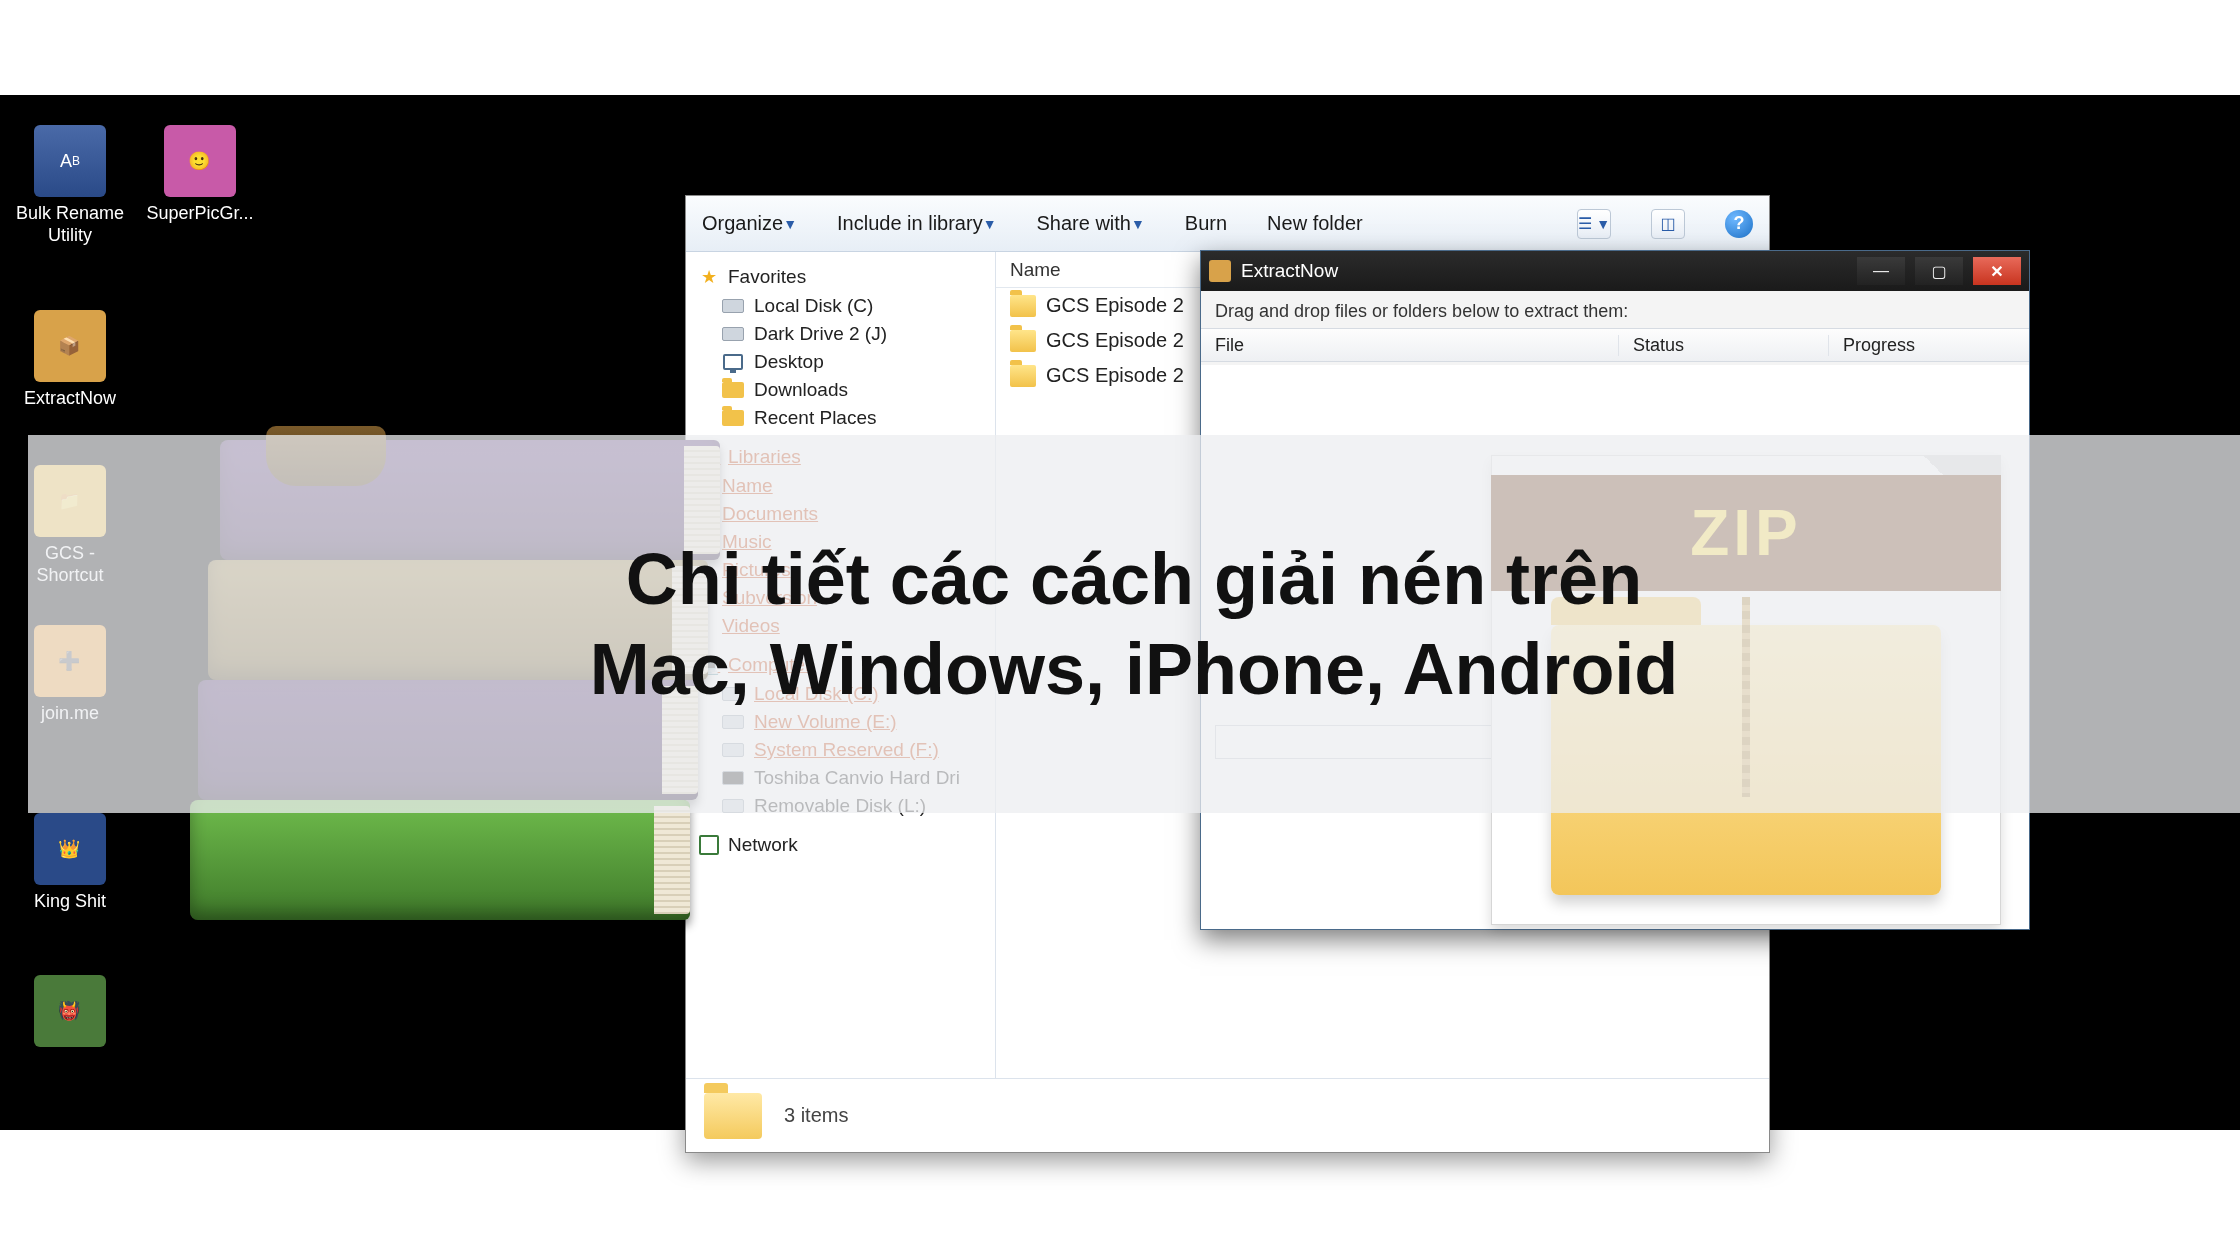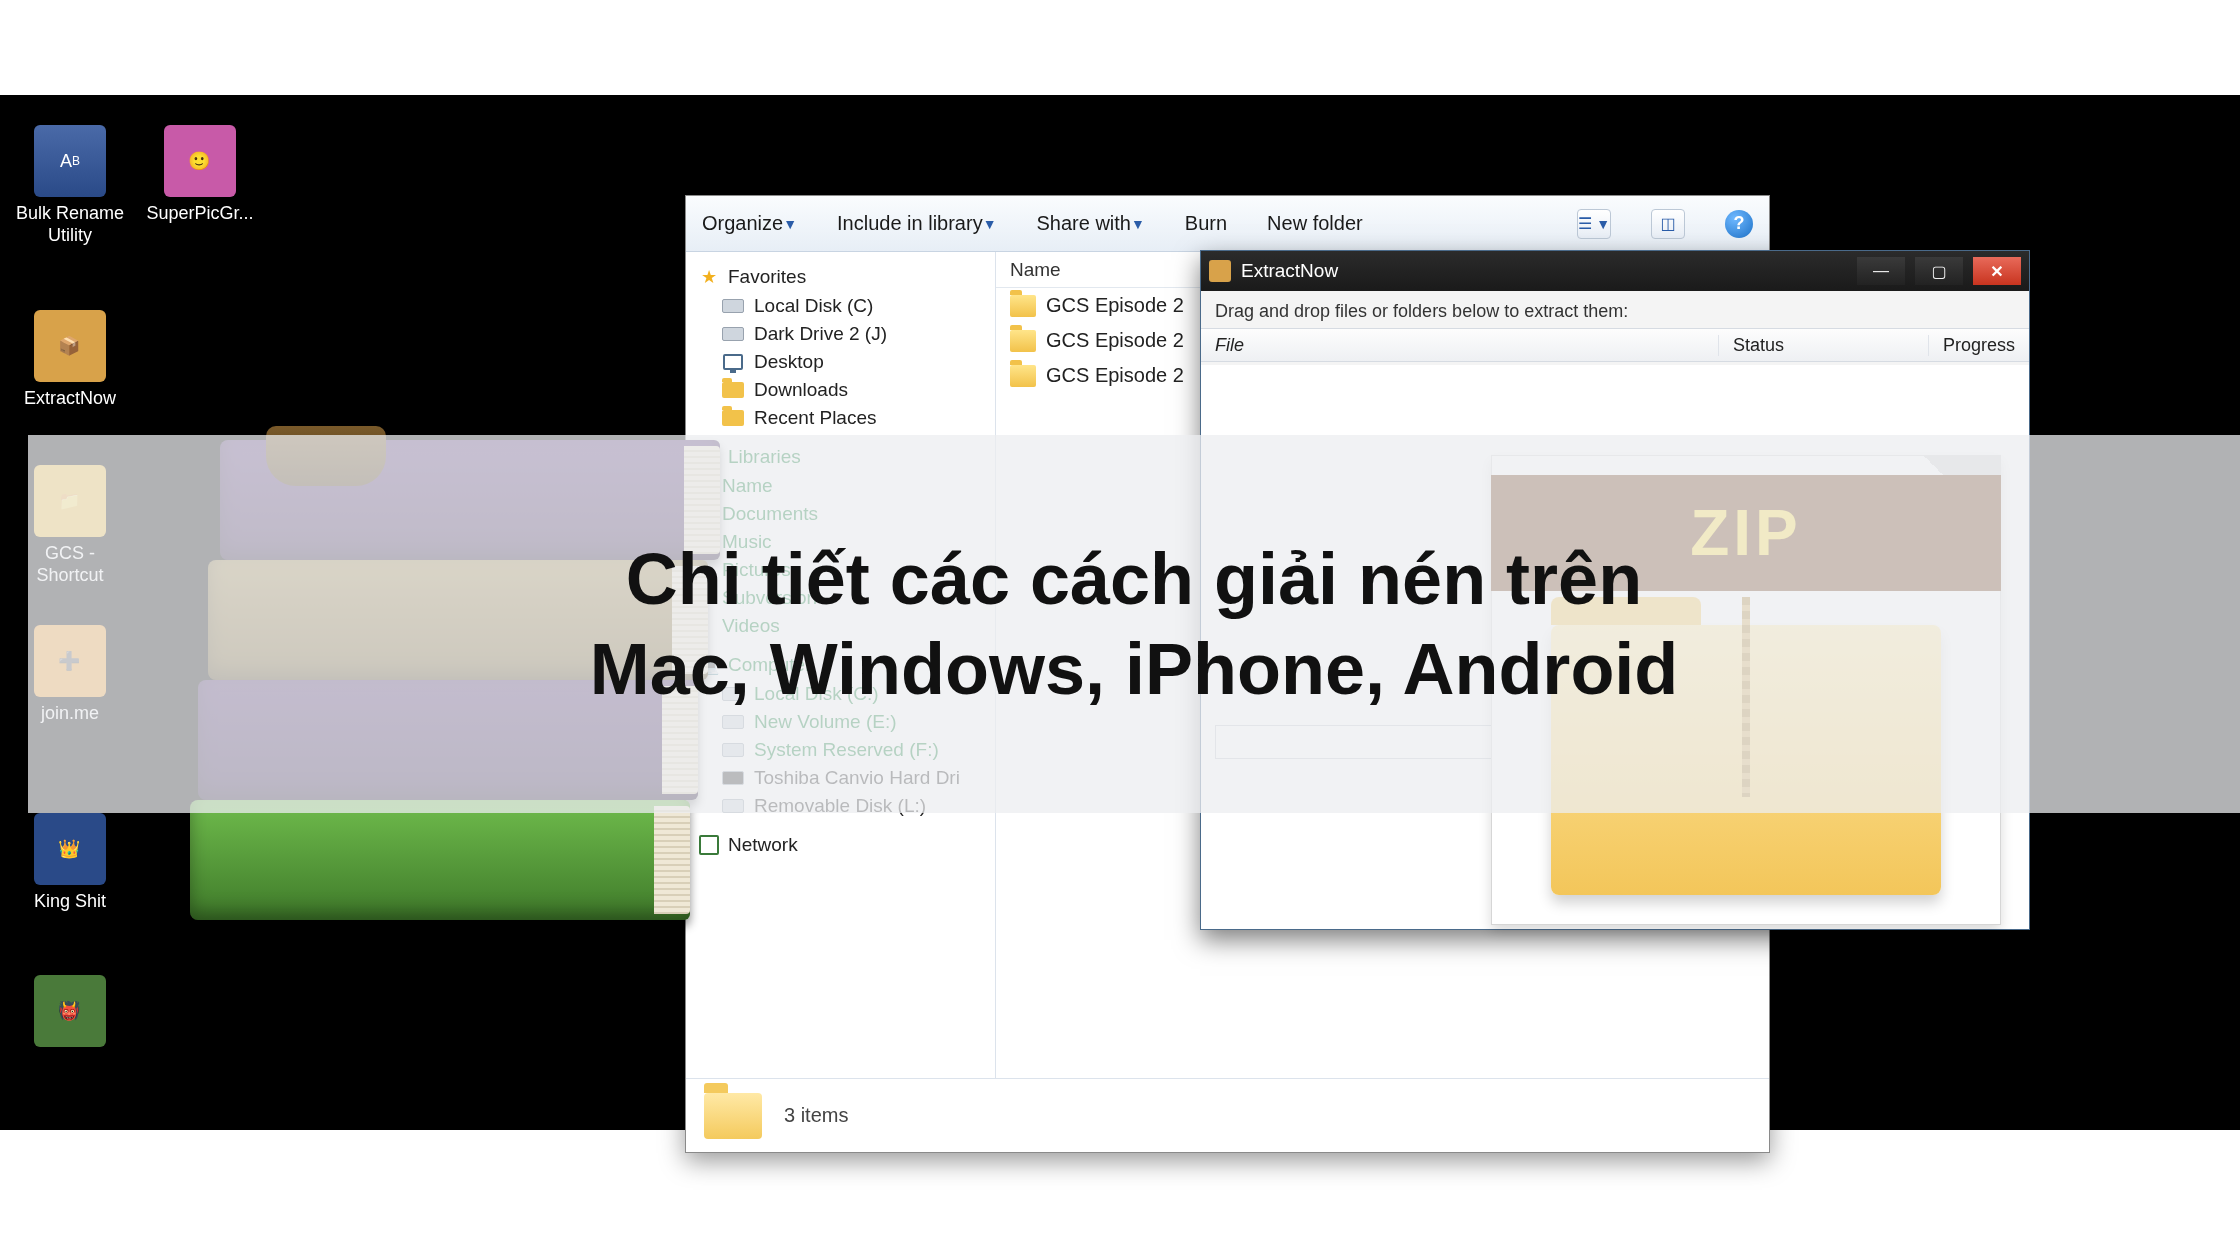--- a/index.html
+++ b/index.html
@@ -34,21 +34,21 @@
 .explorer .toolbar .spacer { flex: 1; }
 .explorer .toolbar .ibtn { width: 34px; height: 30px; border: 1px solid #bcc8d6; border-radius: 4px; background: linear-gradient(180deg,#fff,#e8eef6); display: flex; align-items: center; justify-content: center; cursor: pointer; font-size: 16px; color: #2a5ca8; }
 .explorer .toolbar .help { width: 28px; height: 28px; border-radius: 50%; background: radial-gradient(circle at 35% 30%, #6fb8ff, #1d72c8); color: #fff; display: flex; align-items: center; justify-content: center; font-weight: bold; font-size: 18px; cursor: pointer; }
 
 .explorer .body { position: absolute; top: 56px; left: 0; right: 0; bottom: 74px; display: flex; }
 .explorer .nav { width: 310px; border-right: 1px solid #dce3ec; padding: 10px 6px; font-size: 19px; color: #222; overflow: hidden; }
 .explorer .nav .grp { margin-bottom: 10px; }
 .explorer .nav .hdr { display: flex; align-items: center; gap: 8px; padding: 4px 6px; }
 .explorer .nav .itm { display: flex; align-items: center; gap: 10px; padding: 3px 6px 3px 30px; cursor: pointer; white-space: nowrap; }
 .explorer .nav .ic { width: 22px; height: 22px; display: inline-flex; align-items: center; justify-content: center; font-size: 18px; }
-.explorer .nav .dim { color: #15803d; }
+.explorer .nav .dim { color: #c2410c; text-decoration: underline; }
 
 .explorer .list { flex: 1; }
 .explorer .list .colhdr { height: 36px; border-bottom: 1px solid #e2e8ef; display: flex; align-items: center; padding: 0 14px; font-size: 19px; color: #333; }
 .explorer .list .row { display: flex; align-items: center; gap: 10px; padding: 6px 14px; font-size: 20px; color: #222; cursor: pointer; }
 .explorer .list .fico { width: 26px; height: 22px; background: linear-gradient(180deg,#ffe58a,#f2c24a); border-radius: 2px; position: relative; }
 .explorer .list .fico:before { content: ""; position: absolute; top: -5px; left: 0; width: 12px; height: 5px; background: #f2c24a; border-radius: 2px 2px 0 0; }
 
 .explorer .status { position: absolute; left: 0; right: 0; bottom: 0; height: 74px; border-top: 1px solid #dce3ec; display: flex; align-items: center; padding: 0 18px; gap: 22px; font-size: 20px; color: #444; }
 .explorer .status .bigfolder { width: 58px; height: 46px; background: linear-gradient(180deg,#ffe9a6,#f4ca5d); border-radius: 4px; position: relative; }
 .explorer .status .bigfolder:before { content: ""; position: absolute; top: -10px; left: 0; width: 24px; height: 10px; background: #f4ca5d; border-radius: 3px 3px 0 0; }
@@ -56,21 +56,21 @@
 
 .enwin { position: absolute; left: 1200px; top: 155px; width: 830px; height: 680px; background: #f4f4f4; border: 1px solid #4a6a8a; box-shadow: 0 10px 24px rgba(0,0,0,.5); }
 .enwin .titlebar { height: 40px; background: linear-gradient(180deg,#2b2b2b,#1a1a1a); display: flex; align-items: center; padding: 0 8px; gap: 10px; }
 .enwin .titlebar .appico { width: 22px; height: 22px; background: #d8a24a; border-radius: 3px; }
 .enwin .titlebar .title { color: #fff; font-size: 19px; flex: 1; }
 .enwin .titlebar .wbtn { width: 48px; height: 28px; background: linear-gradient(180deg,#3a3a3a,#222); color: #efefef; display: flex; align-items: center; justify-content: center; font-size: 16px; cursor: pointer; }
 .enwin .titlebar .close { background: linear-gradient(180deg,#e86a5a,#c8341f); color: #fff; font-weight: bold; }
 .enwin .hint { padding: 10px 14px 6px; font-size: 18px; color: #333; background: #f4f4f4; }
 .enwin .cols { height: 34px; background: linear-gradient(180deg,#fdfdfd,#eef0f3); border-top: 1px solid #d6dbe2; border-bottom: 1px solid #d6dbe2; display: flex; align-items: center; font-size: 18px; color: #222; }
 .enwin .cols .c { padding: 0 14px; border-right: 1px solid #e0e4ea; }
-.enwin .cols .c1 { width: 518px; font-style: italic; }
+.enwin .cols .c1 { width: 418px; }
 .enwin .cols .c2 { width: 210px; }
 .enwin .cols .c3 { flex: 1; border-right: none; }
 .enwin .drop { position: absolute; top: 114px; left: 0; right: 0; bottom: 0; background: #fff; }
 .enwin .path { position: absolute; left: 14px; bottom: 170px; width: 380px; height: 34px; border: 1px solid #c6ccd4; background: #fff; }
 
 
 .zipbox { position: absolute; left: 290px; top: 90px; width: 510px; height: 470px; }
 .zipbox .paper { position: absolute; inset: 0; background: #fff; border: 1px solid #d6d6d6; box-shadow: 0 6px 12px rgba(0,0,0,.15); }
 .zipbox .dog { position: absolute; right: 0; top: 0; width: 78px; height: 78px; background: linear-gradient(225deg,#d8d8d8 0 50%, transparent 50%); }
 .zipbox .band { position: absolute; left: 0; right: 0; top: 20px; height: 116px; background: #6b3a14; color: #fde047; display: flex; align-items: center; justify-content: center; font-size: 64px; font-weight: 700; letter-spacing: 4px; }

